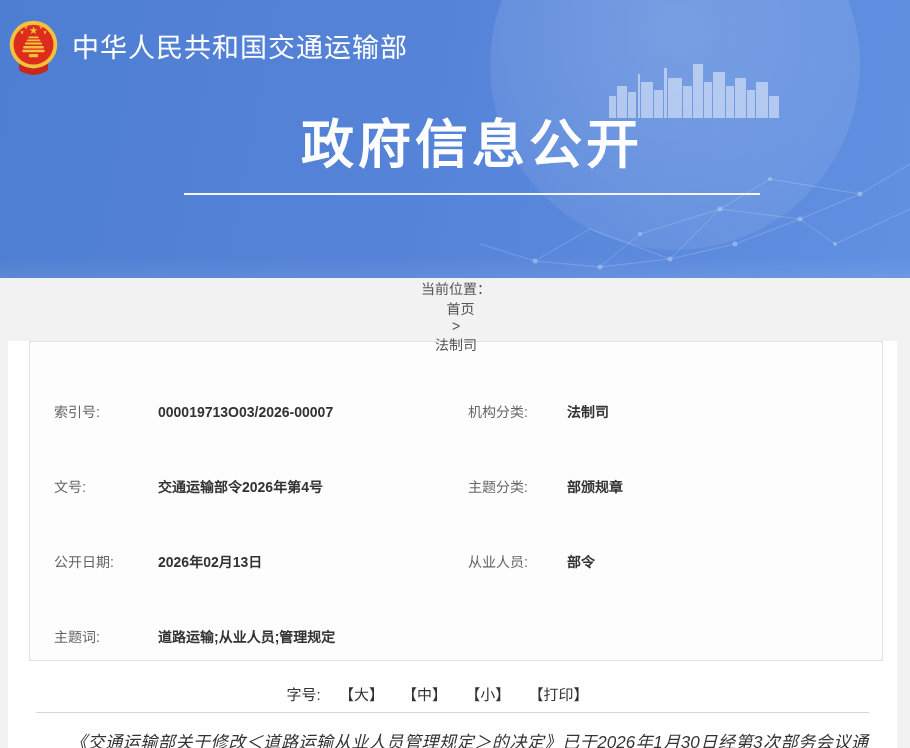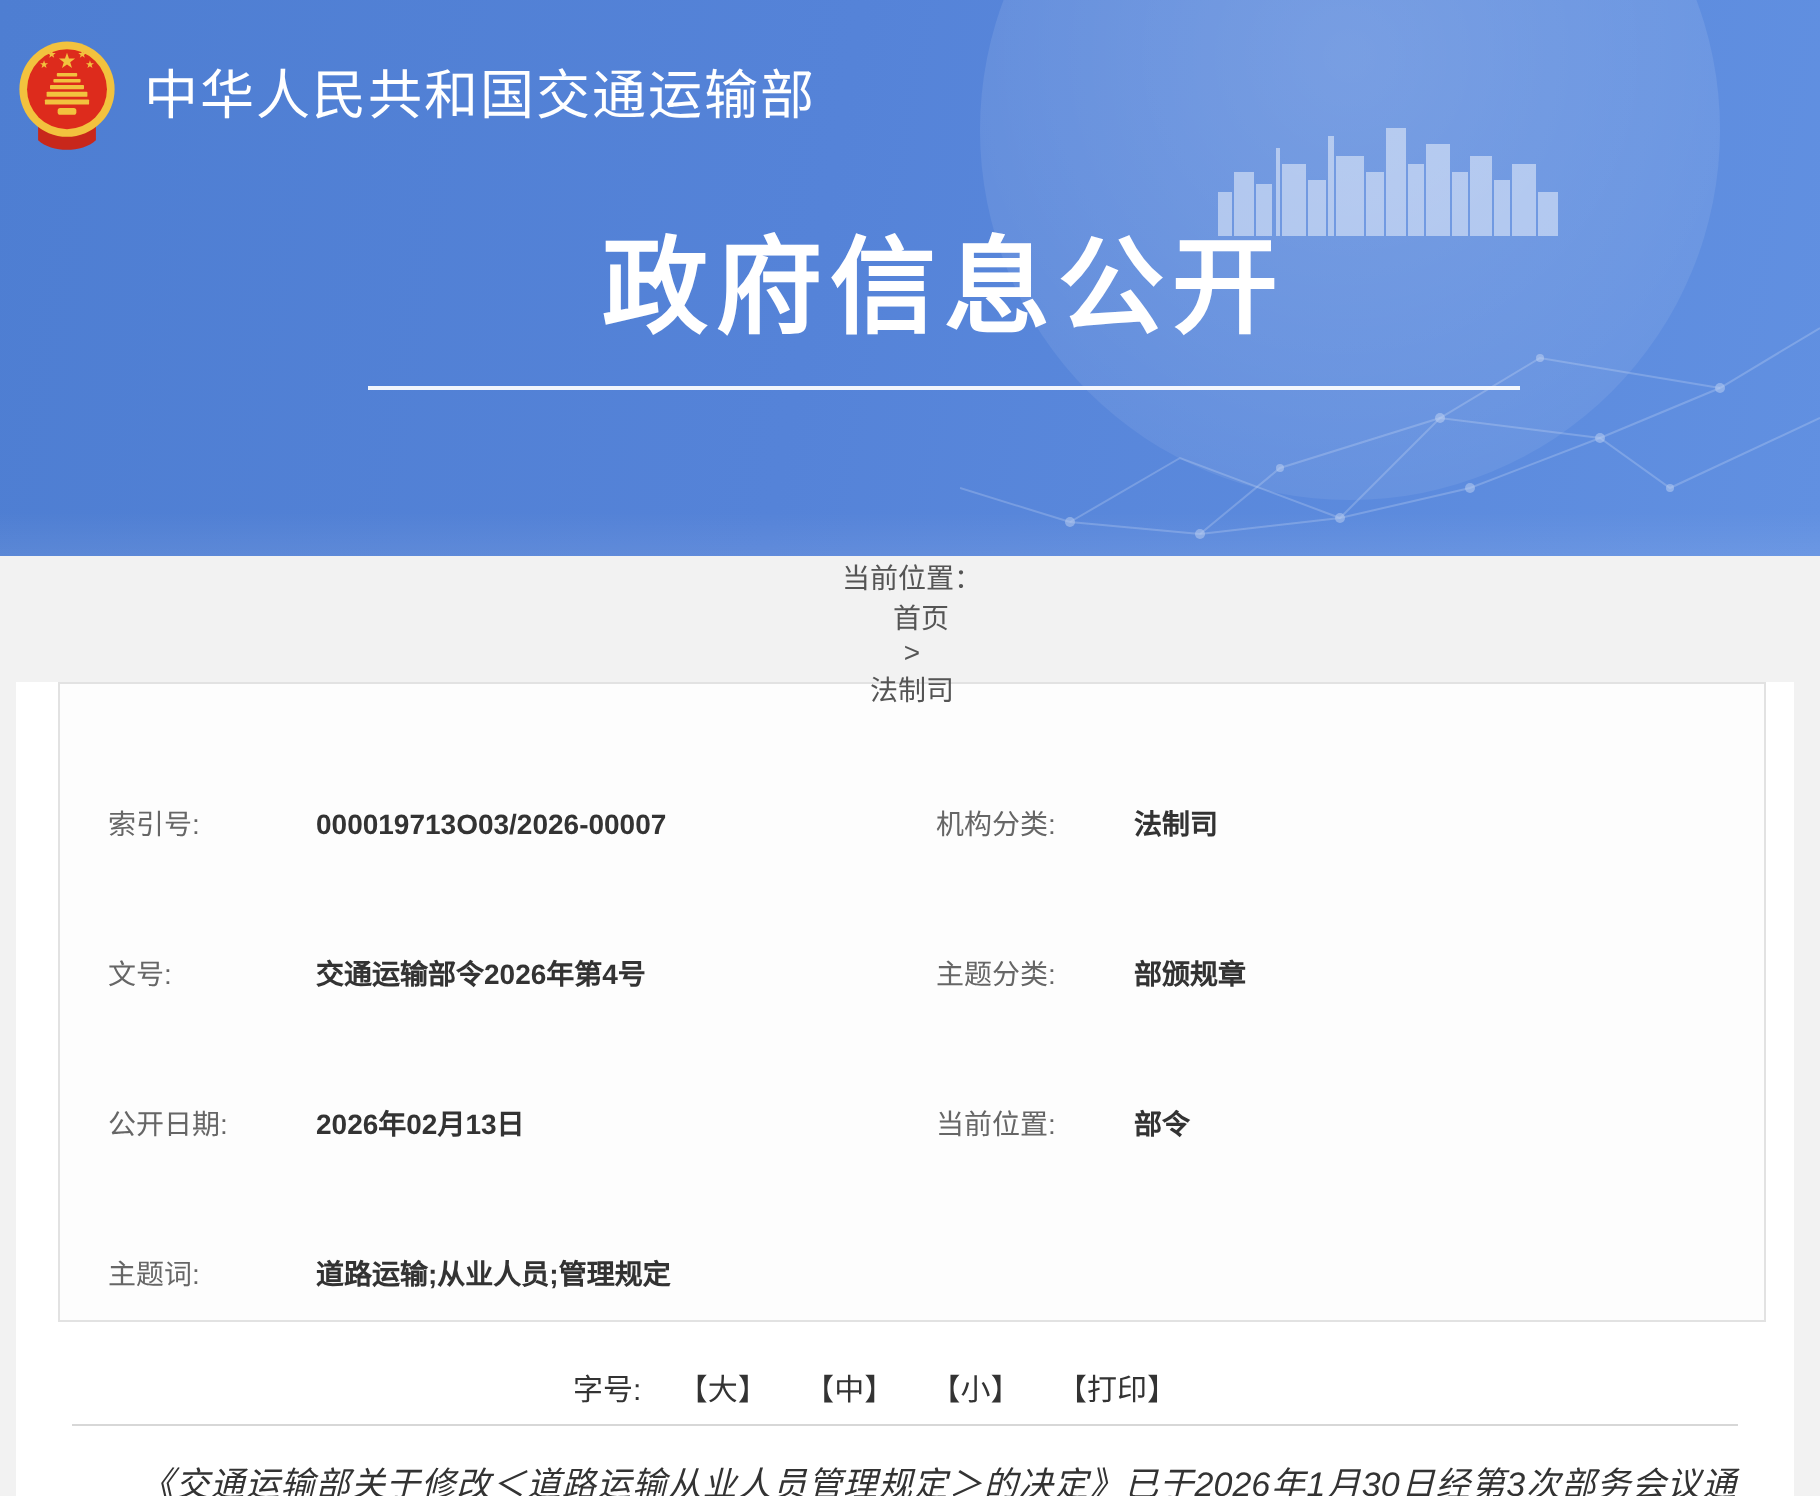--- a/index.html
+++ b/index.html
@@ -190,21 +190,21 @@
     <div class="col-right">
       <div class="meta-row">
         <span class="meta-label">机构分类:</span>
         <span class="meta-value">法制司</span>
       </div>
       <div class="meta-row">
         <span class="meta-label">主题分类:</span>
         <span class="meta-value">部颁规章</span>
       </div>
       <div class="meta-row">
-        <span class="meta-label">当前位置:</span>
+        <span class="meta-label">从业人员:</span>
         <span class="meta-value">部令</span>
       </div>
     </div>
   </div>
 
 
   <div class="font-row">
     <span>字号:</span>
     <span class="ctrl">【大】</span>
     <span class="ctrl">【中】</span>

